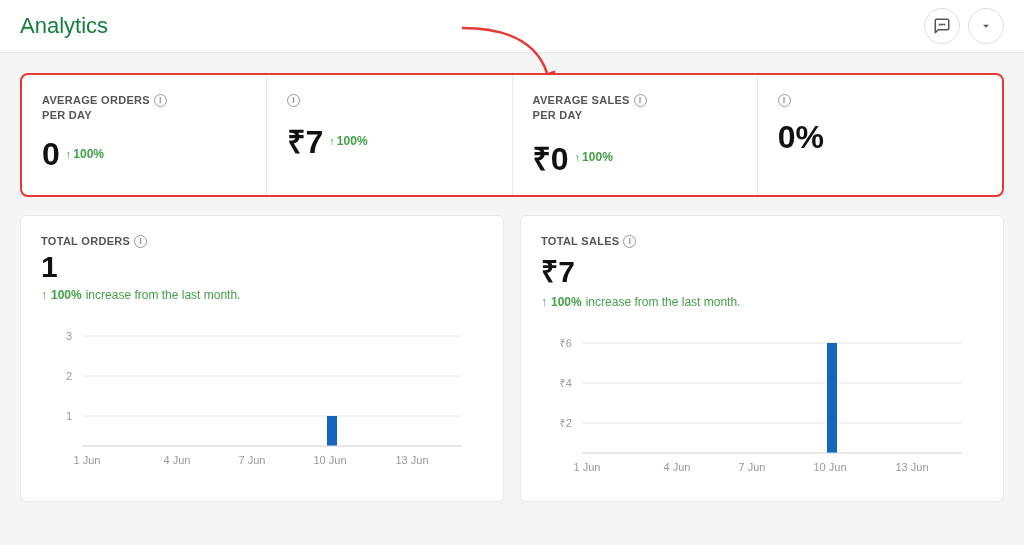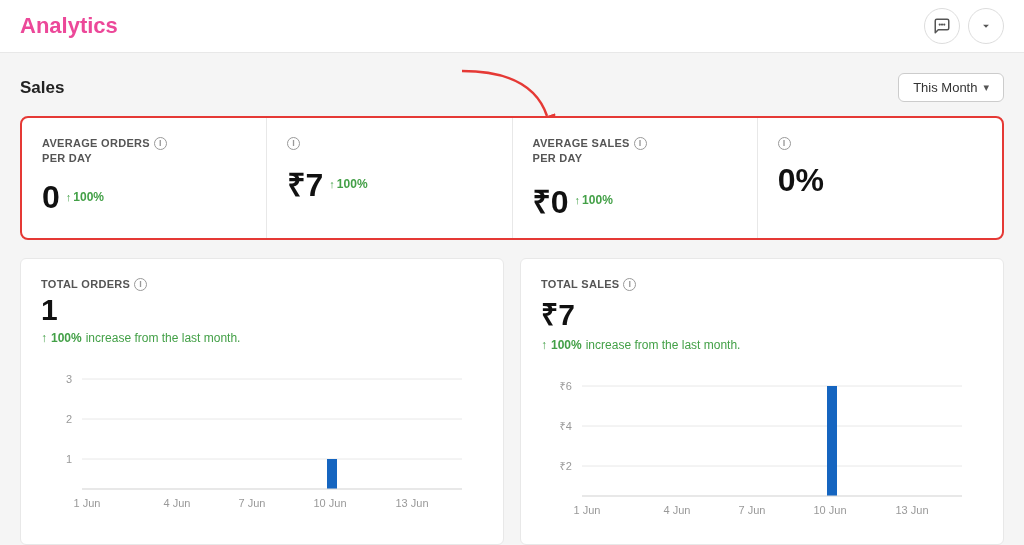--- a/index.html
+++ b/index.html
@@ -16,22 +16,22 @@
       background: #fff;
       display: flex;
       align-items: center;
       justify-content: space-between;
       padding: 0 20px;
       height: 53px;
       border-bottom: 1px solid #e8e8e8;
     }
     .header-title {
       font-size: 22px;
-      font-weight: 700;
-      color: #ec4899;
+      font-weight: 400;
+      color: #15803d;
     }
     .header-icons {
       display: flex;
       gap: 8px;
     }
     .header-icon-btn {
       width: 36px;
       height: 36px;
       border-radius: 50%;
       border: 1px solid #ddd;
@@ -223,27 +223,20 @@
     <button class="header-icon-btn">
       <svg width="14" height="14" viewBox="0 0 24 24" fill="currentColor">
         <path d="M7 10l5 5 5-5z"></path>
       </svg>
     </button>
   </div>
 </div>
 
 <div class="main">
 
-  <div class="section-header">
-    <span class="section-title">Sales</span>
-    <button class="dropdown-btn">
-      <span>This Month</span>
-      <span class="chevron">▾</span>
-    </button>
-  </div>
 
   <div class="arrow-container">
 
     <svg class="red-arrow" width="120" height="70" viewBox="0 0 120 70">
       <defs>
         <marker id="arrowhead" markerWidth="10" markerHeight="7" refX="0" refY="3.5" orient="auto">
           <polygon points="0 0, 10 3.5, 0 7" fill="#e53935"></polygon>
         </marker>
       </defs>
       <path d="M 10 10 Q 80 10 95 55" stroke="#e53935" stroke-width="2.5" fill="none" marker-end="url(#arrowhead)"></path>

